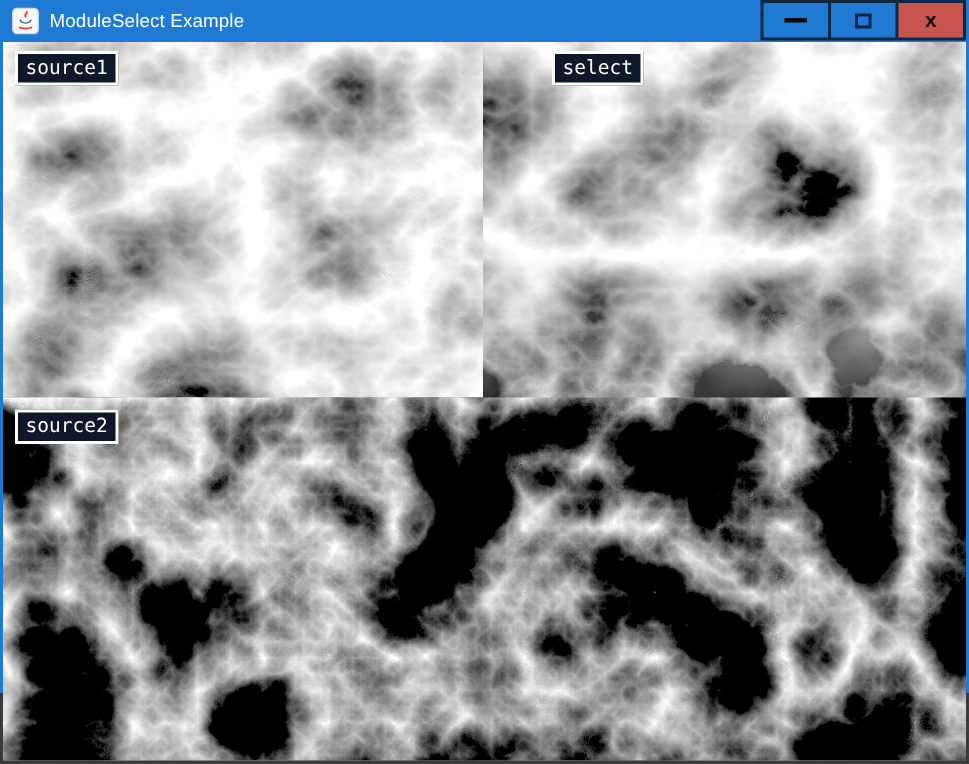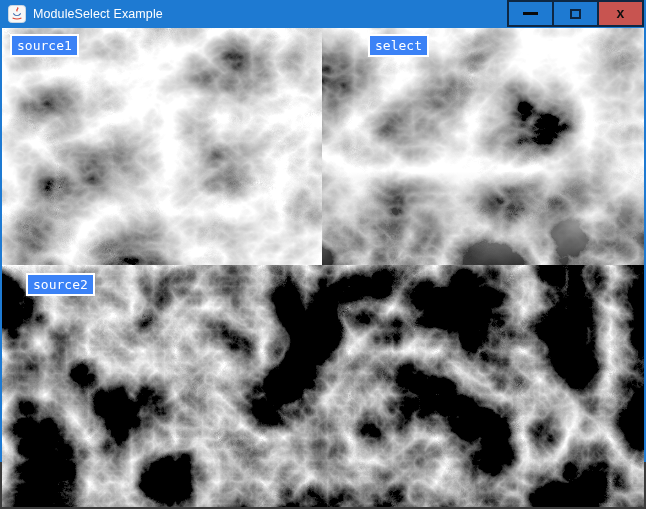--- a/index.html
+++ b/index.html
@@ -86,32 +86,32 @@
     background: #555;
     overflow: hidden;
   }
   .client svg.panel { position: absolute; display: block; }
   .p-select  { left: 0; top: 0; }
   .p-source1 { left: 0; top: 0; }
   .p-source2 { left: 0; top: 237px; }
   
   .tag {
     position: absolute;
-    background: #3b82f6;
+    background: #0f172a;
     border: 2px solid #ffffff;
     color: #ffffff;
     font-family: "DejaVu Sans Mono", "Liberation Mono", monospace;
     font-size: 13px;
     line-height: 15px;
     padding: 2px 5px;
     white-space: nowrap;
   }
   .tag.source1 { left: 8px;   top: 6px; }
   .tag.select  { left: 328px; top: 6px; margin-left: 38px; }
-  .tag.source2 { left: 8px;   top: 245px; margin-left: 16px; }
+  .tag.source2 { left: 8px;   top: 245px; }
   .defs-holder { position: absolute; width: 0; height: 0; overflow: hidden; }
 </style>
 </head>
 <body>
 
 <svg class="defs-holder" aria-hidden="true">
   <defs>
 
     <filter id="smooth1" x="0" y="0" width="100%" height="100%">
       <feTurbulence type="turbulence" baseFrequency="0.009 0.011" numOctaves="5" seed="7"></feTurbulence>

